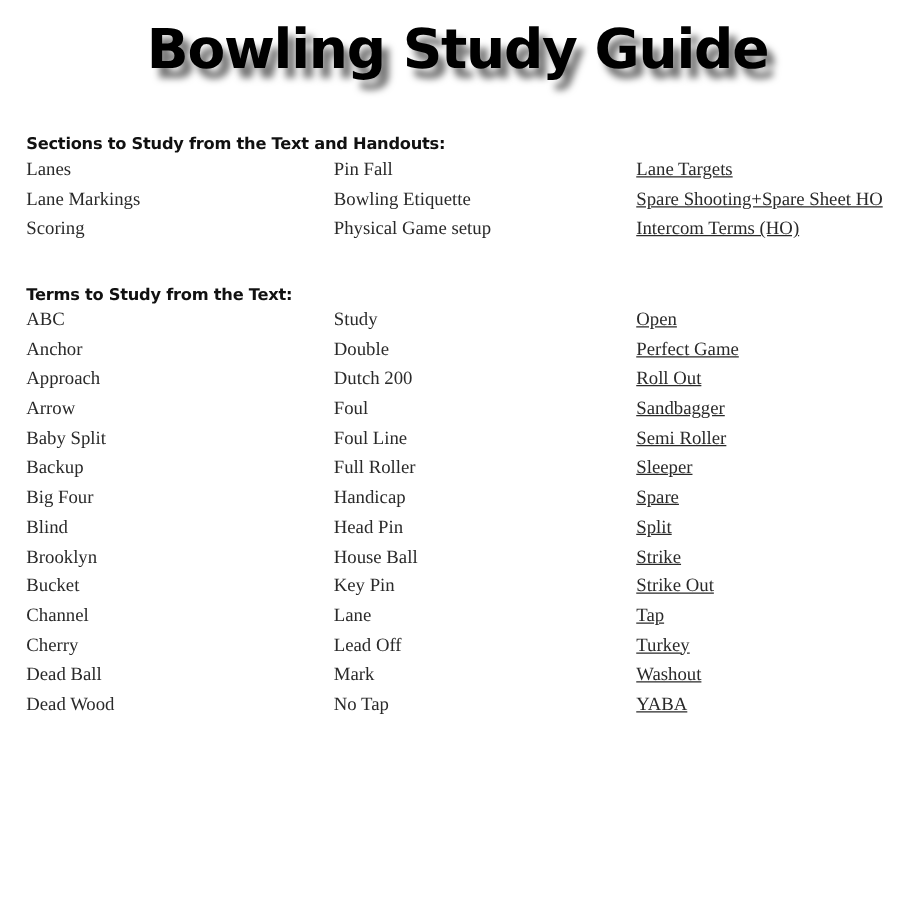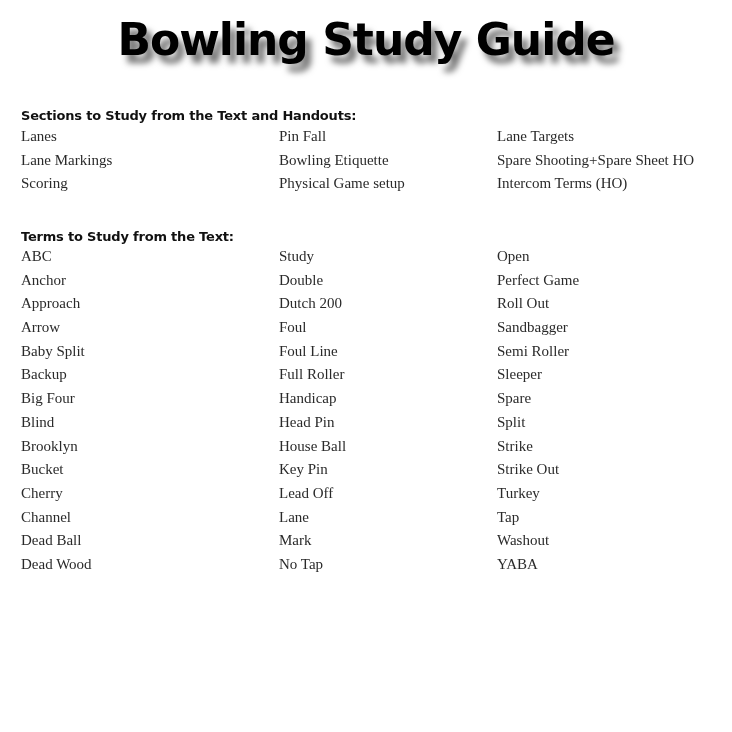--- a/index.html
+++ b/index.html
@@ -16,22 +16,22 @@
       color: #111; letter-spacing: -0.2px;
     }
     .grid { position: absolute; left: 21px; width: 711px; }
     .row { position: relative; height: 23.7px; }
     .cell {
       position: absolute; top: 0;
       font-family: "Liberation Serif", serif; font-size: 15px; color: #2a2a2a;
       white-space: nowrap;
     }
     .c0 { left: 0; }
-    .c1 { left: 258px; }
-    .c2 { left: 476px; }
+    .c1 { left: 246px; }
+    .c2 { left: 488px; text-decoration: underline; }
   </style>
 </head>
 <body>
 
 <div class="title">Bowling Study Guide</div>
 
 <div class="heading" style="top:108px;">Sections to Study from the Text and Handouts:</div>
 <div class="grid" style="top:128px;" id="sections-grid">
     <div class="row">
       <div class="cell c0">Lanes</div>
@@ -96,28 +96,28 @@
       <div class="cell c0">Brooklyn</div>
       <div class="cell c1">House Ball</div>
       <div class="cell c2">Strike</div>
     </div>
     <div class="row">
       <div class="cell c0">Bucket</div>
       <div class="cell c1">Key Pin</div>
       <div class="cell c2">Strike Out</div>
     </div>
     <div class="row">
+      <div class="cell c0">Channel</div>
+      <div class="cell c1">Lane</div>
+      <div class="cell c2">Tap</div>
+    </div>
+    <div class="row">
       <div class="cell c0">Cherry</div>
       <div class="cell c1">Lead Off</div>
       <div class="cell c2">Turkey</div>
-    </div>
-    <div class="row">
-      <div class="cell c0">Channel</div>
-      <div class="cell c1">Lane</div>
-      <div class="cell c2">Tap</div>
     </div>
     <div class="row">
       <div class="cell c0">Dead Ball</div>
       <div class="cell c1">Mark</div>
       <div class="cell c2">Washout</div>
     </div>
     <div class="row">
       <div class="cell c0">Dead Wood</div>
       <div class="cell c1">No Tap</div>
       <div class="cell c2">YABA</div>

